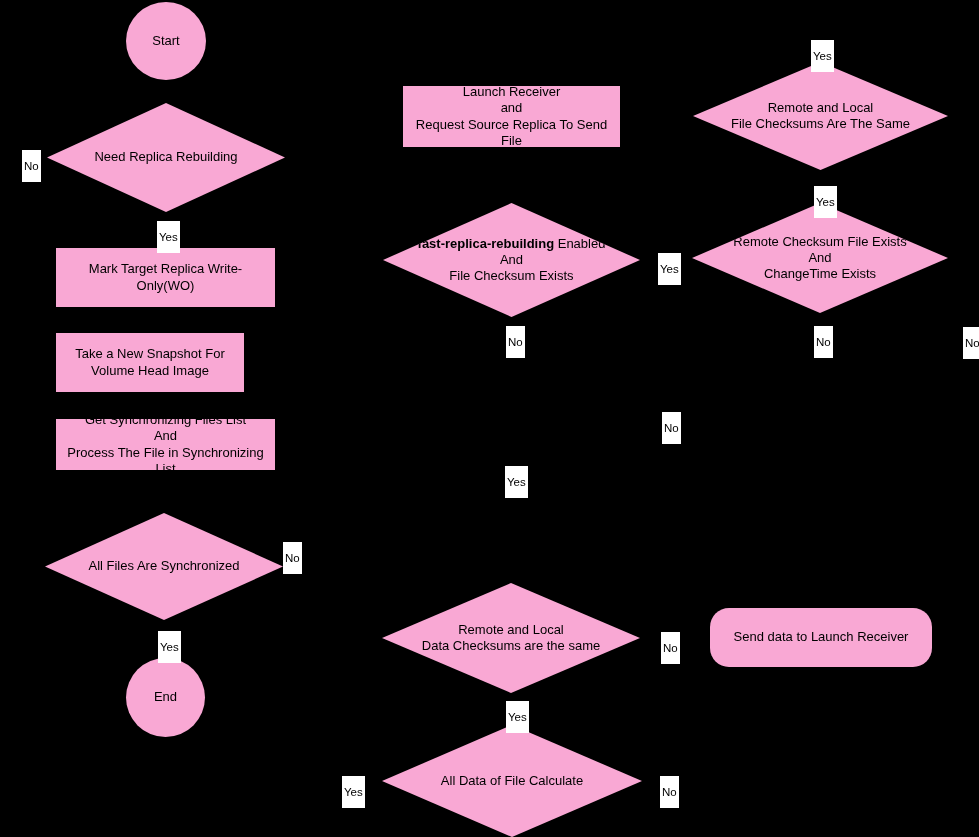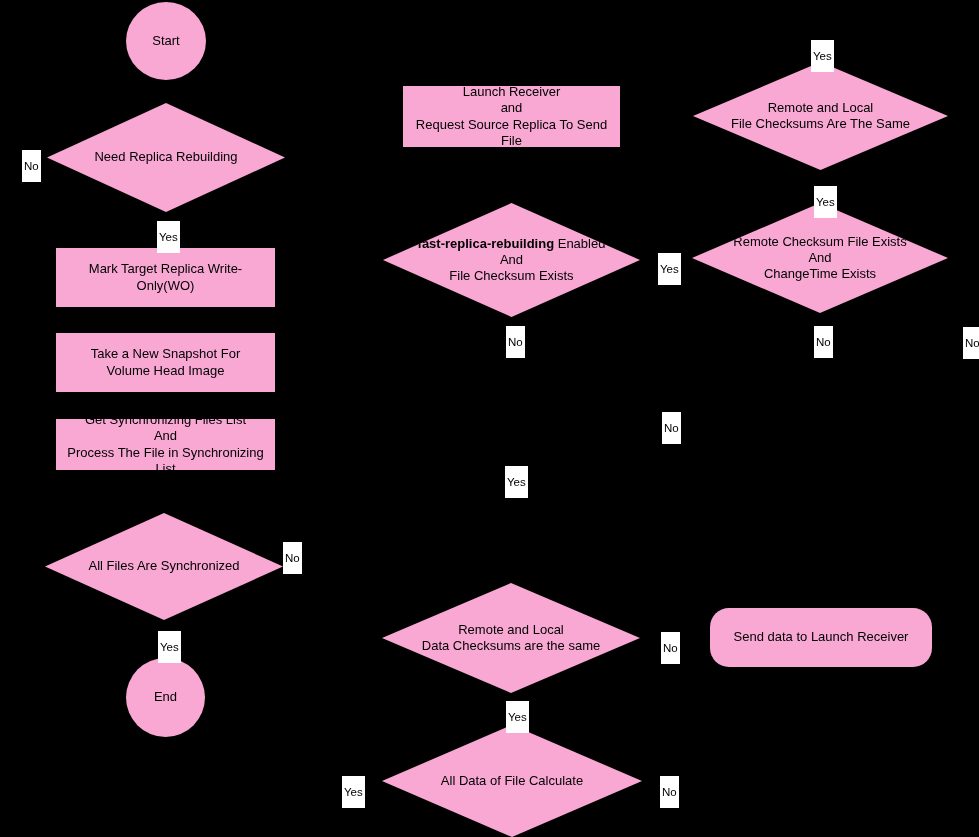--- a/index.html
+++ b/index.html
@@ -16,21 +16,21 @@
   .circle{border-radius:50%;}
   .diamond{clip-path:polygon(50% 0%,100% 50%,50% 100%,0% 50%);}
   .edge-label{
     position:absolute;background:#ffffff;color:#000000;
     font-size:11.5px;line-height:1.25;padding:9px 2px;white-space:nowrap;
   }
   
   #n-start            {left:126px;top:2px;  width:80px; height:78px;}
   #n-need             {left:47px; top:103px;width:238px;height:109px;}
   #n-mark             {left:56px; top:248px;width:219px;height:59px;}
-  #n-take-snapshot    {left:56px; top:333px;width:219px;height:59px;}
+  #n-take-snapshot    {left:56px; top:333px;width:188px;height:59px;}
   #n-get-sync         {left:56px; top:419px;width:219px;height:51px;}
   #n-all-files        {left:45px; top:513px;width:238px;height:107px;}
   #n-end              {left:126px;top:658px;width:79px; height:79px;}
   
   #n-launch           {left:403px;top:86px; width:217px;height:61px;}
   #n-fast             {left:383px;top:203px;width:257px;height:114px;}
   #n-snap-exists      {left:382px;top:377px;width:260px;height:77px;}
   #n-compare          {left:401px;top:493px;width:219px;height:60px;}
   #n-data-checksums   {left:382px;top:583px;width:258px;height:110px;}
   #n-all-data         {left:382px;top:725px;width:260px;height:112px;}

